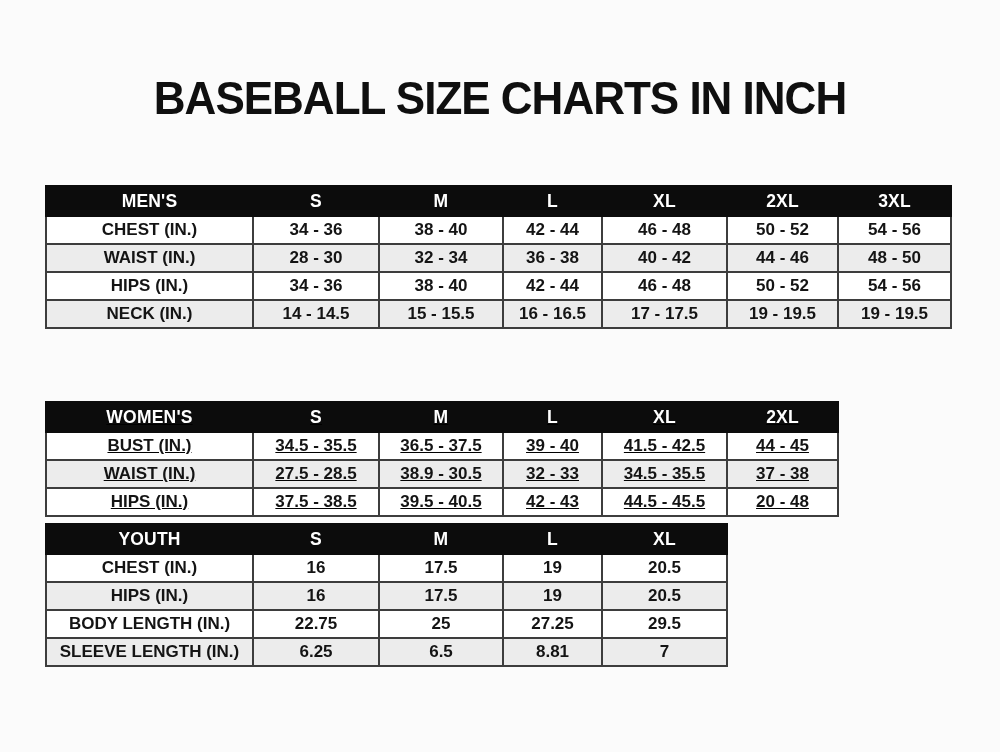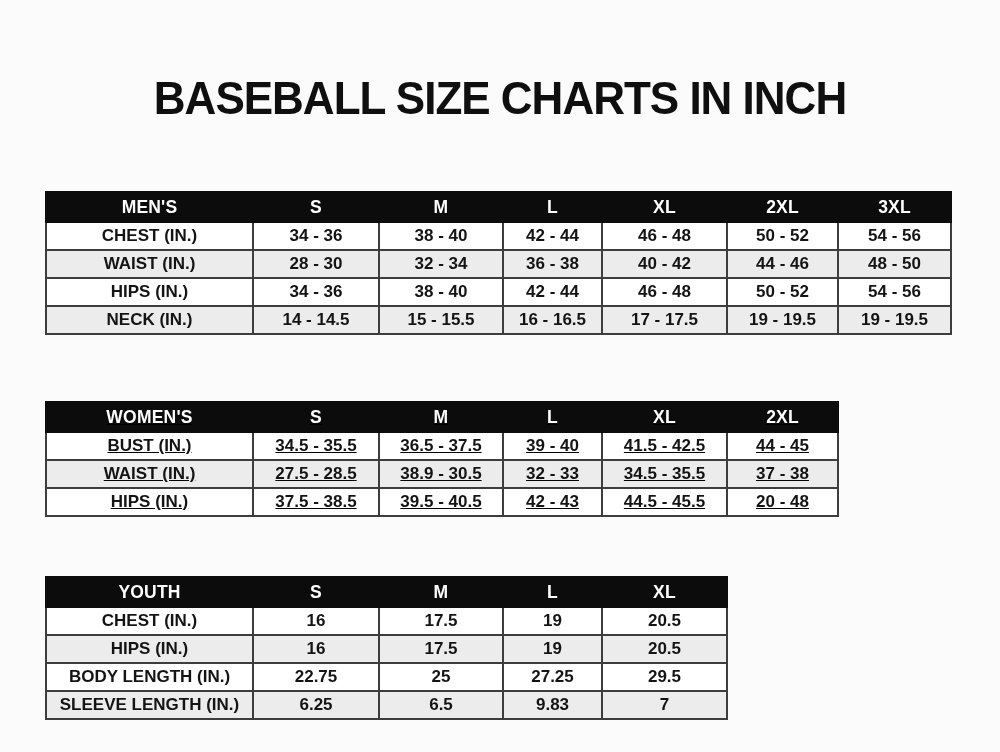--- a/index.html
+++ b/index.html
@@ -33,23 +33,23 @@
     transform: scaleY(1.04);
   }
   .tbl {
     position: absolute;
     left: 45px;
     border-collapse: collapse;
     table-layout: fixed;
     background: #ffffff;
     border: 2px solid var(--outer_border);
   }
-  .tbl-mens   { top: 191px; }
+  .tbl-mens   { top: 185px; }
   .tbl-womens { top: 401px; text-decoration: underline; }
-  .tbl-youth  { top: 576px; }
+  .tbl-youth  { top: 523px; }
 
   .tbl th, .tbl td {
     overflow: hidden;
     white-space: nowrap;
     text-align: center;
     vertical-align: middle;
     font-weight: bold;
     padding: 0 2px;
   }
   .tbl th {
@@ -203,17 +203,17 @@
       <td>BODY LENGTH (IN.)</td>
       <td>22.75</td>
       <td>25</td>
       <td>27.25</td>
       <td>29.5</td>
     </tr>
     <tr>
       <td>SLEEVE LENGTH (IN.)</td>
       <td>6.25</td>
       <td>6.5</td>
-      <td>9.83</td>
+      <td>8.81</td>
       <td>7</td>
     </tr>
   </tbody>
 </table>
 
 </body></html>

